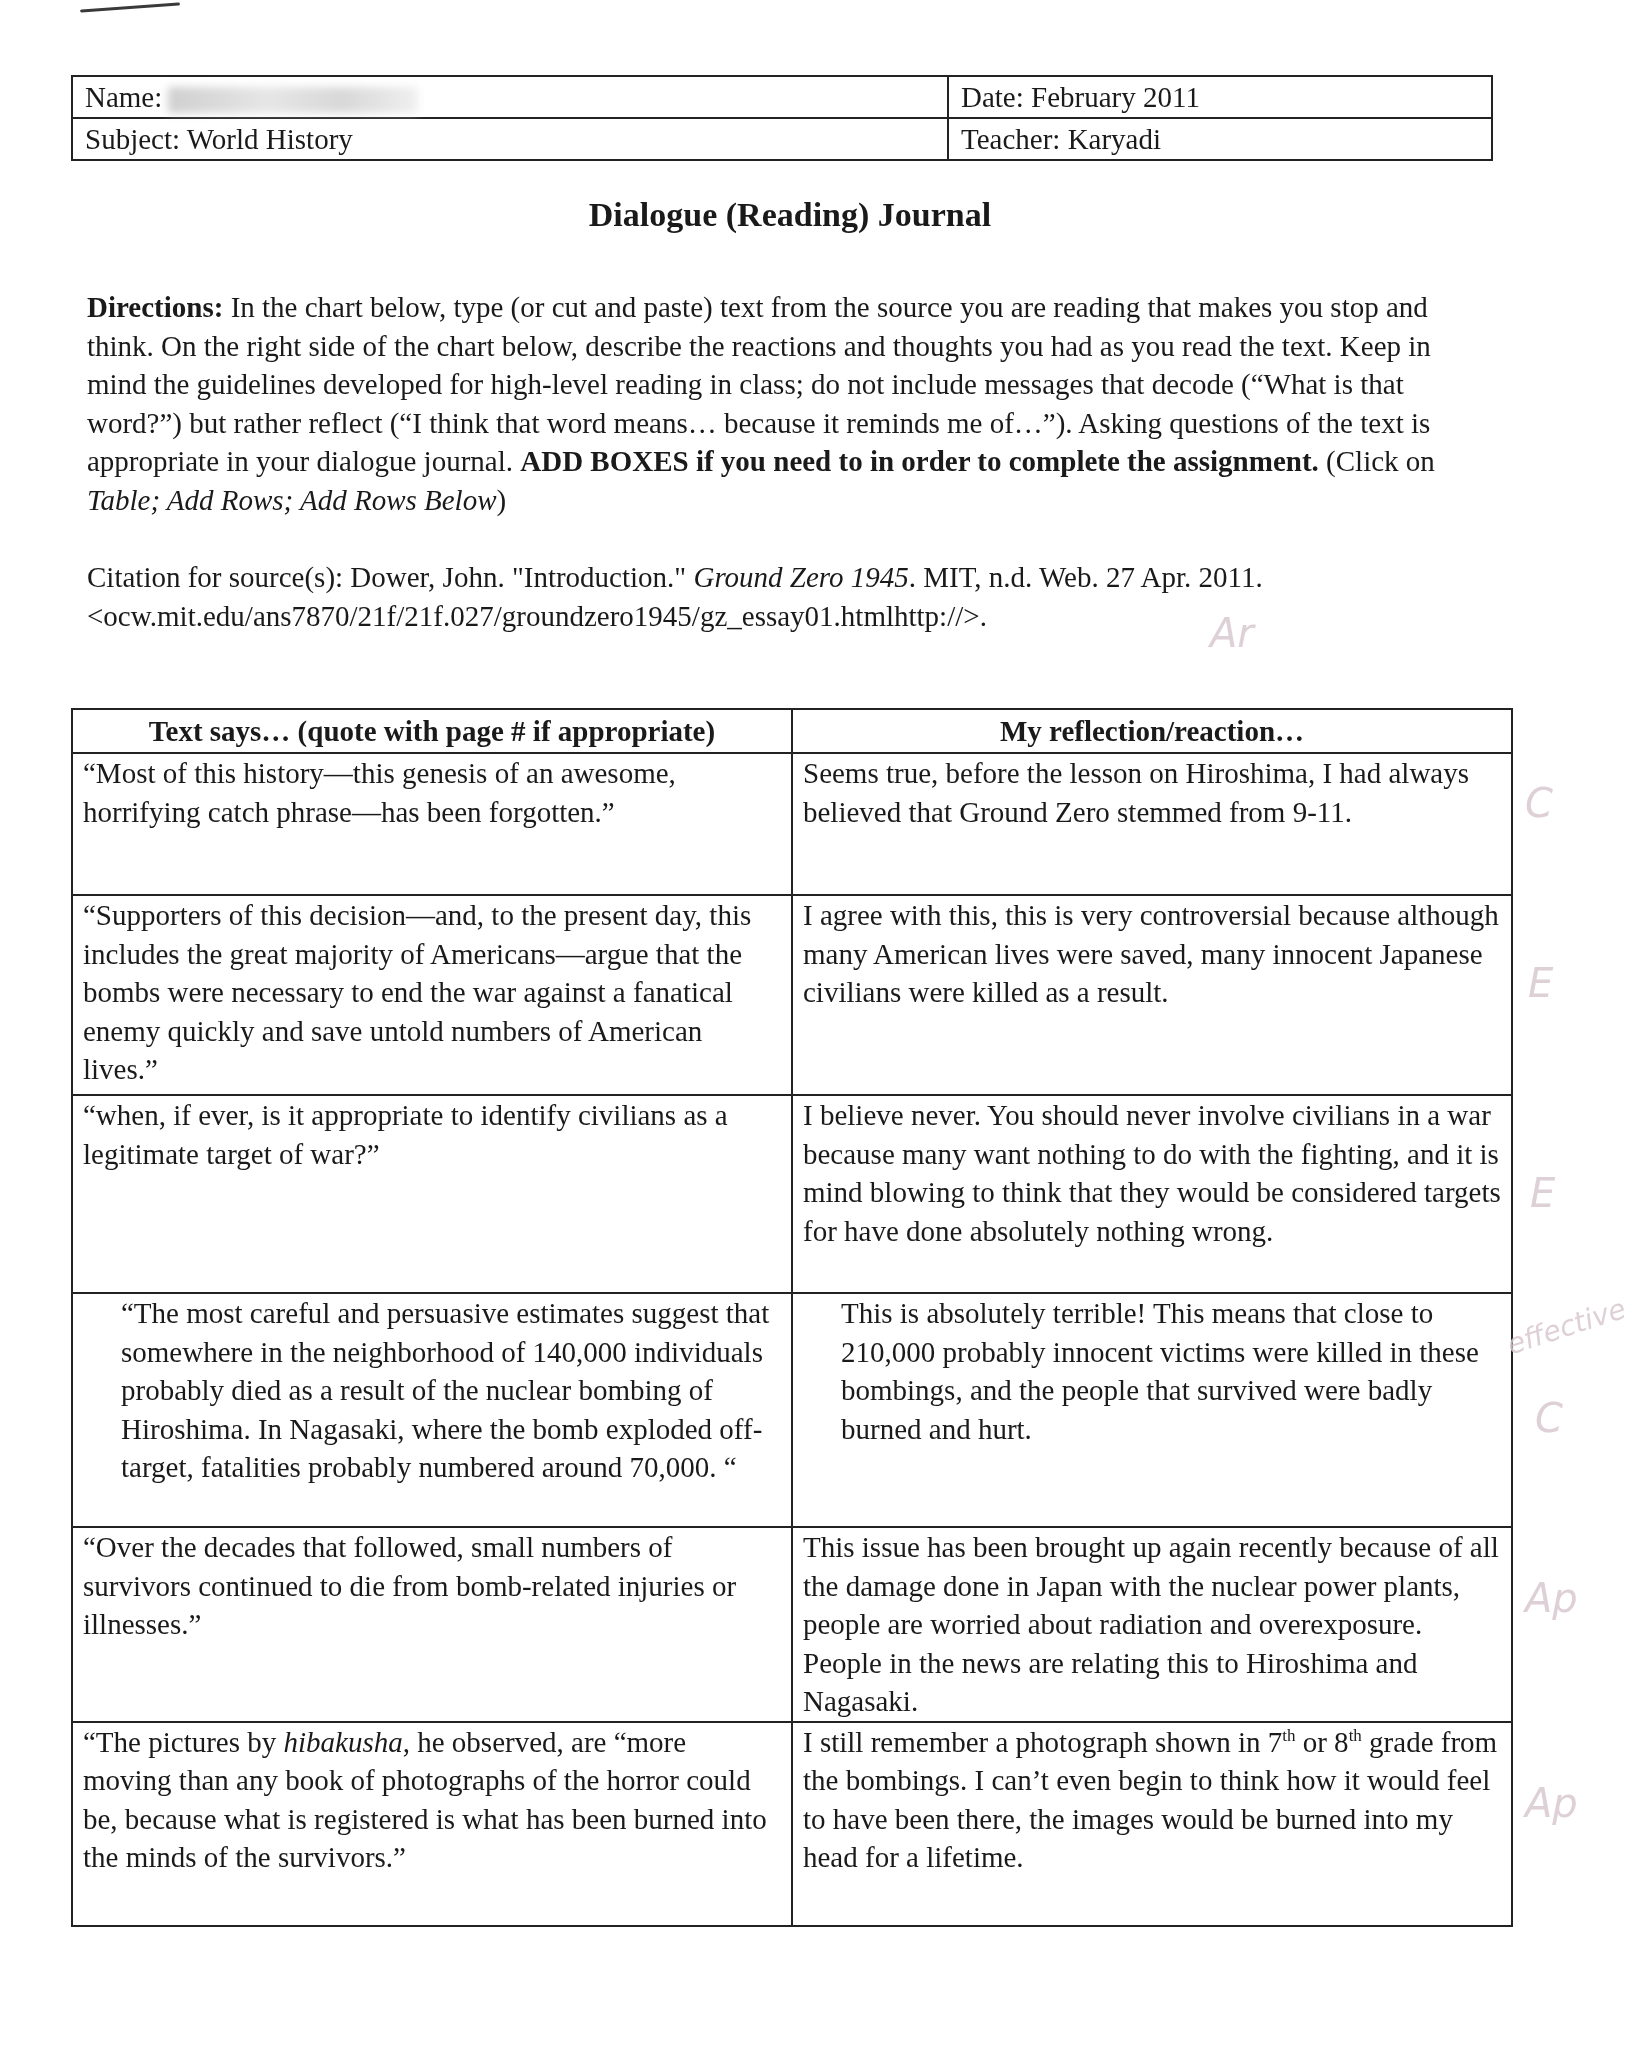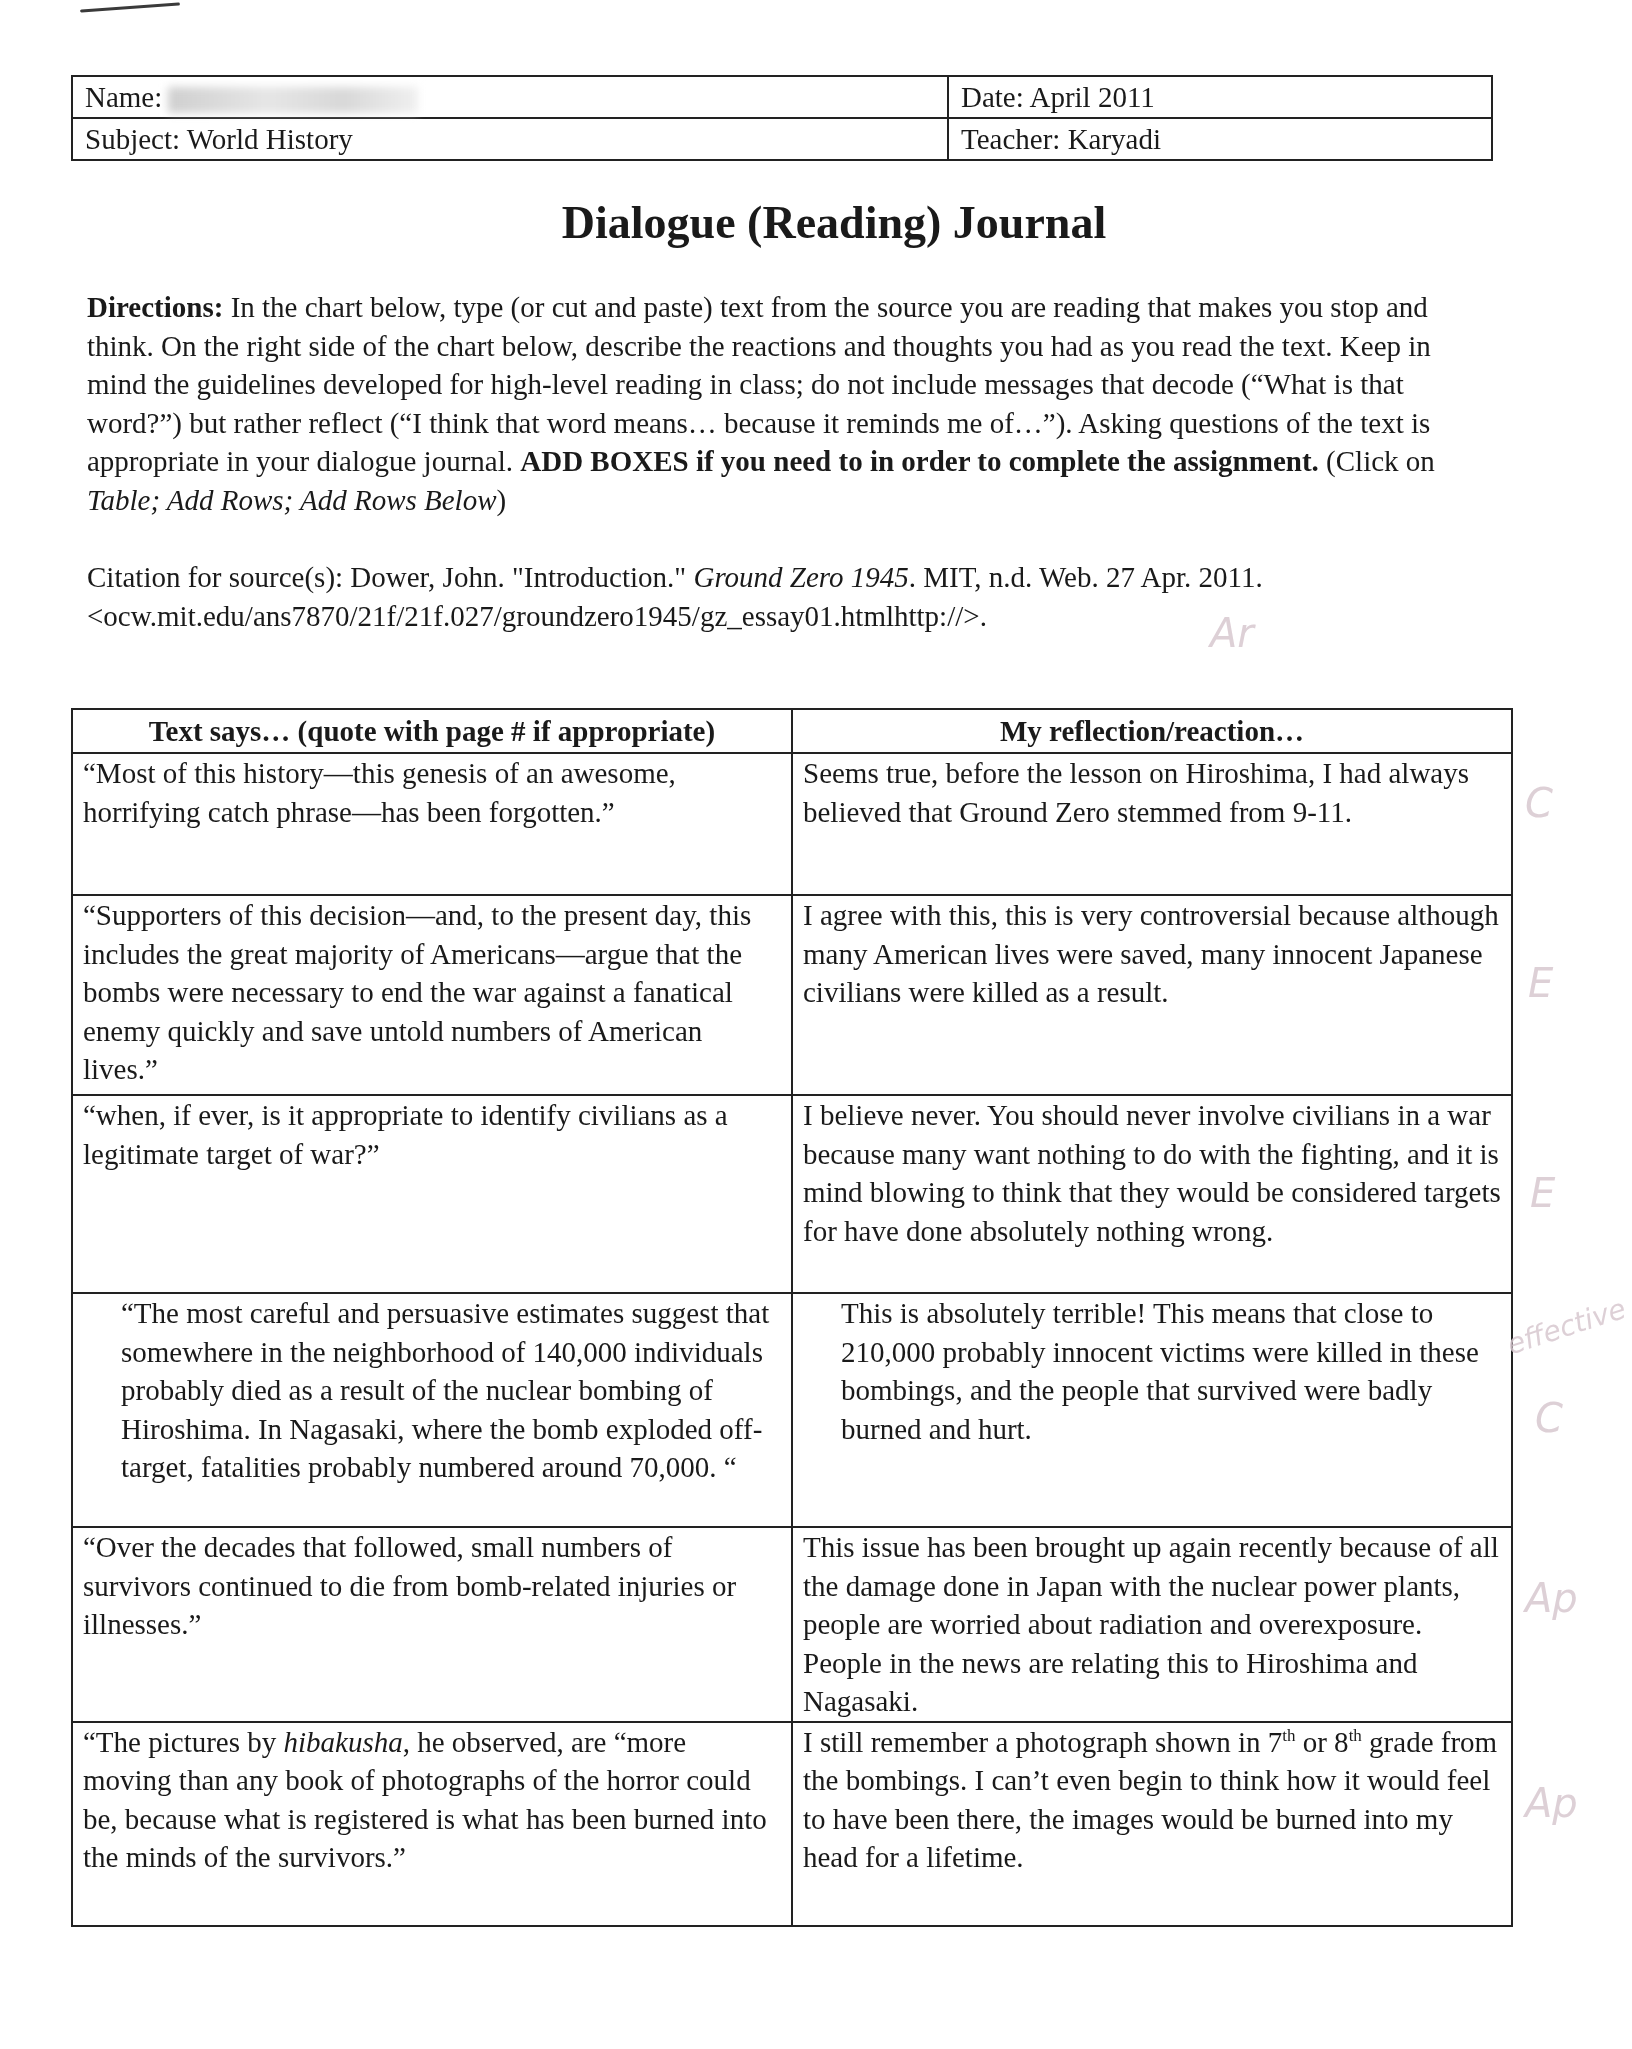--- a/index.html
+++ b/index.html
@@ -20,21 +20,21 @@
     vertical-align: middle;
   }
   .header-table td.left { width: 850px; }
   .blur-name {
     display: inline-block; width: 250px; height: 26px; vertical-align: middle;
     background: linear-gradient(90deg, #cfcfcf, #e6e6e6 40%, #d8d8d8 70%, #f0f0f0);
     filter: blur(4px); margin-left: 6px;
   }
   .title {
     position: absolute; left: 0; top: 196px; width: 1580px; text-align: center;
-    font-size: 46px; font-weight: bold; padding-left: 44px;
+    font-size: 34px; font-weight: bold;
   }
   .directions {
     position: absolute; left: 87px; top: 288px; width: 1410px;
     font-size: 29px; line-height: 38.6px;
   }
   .directions b { font-weight: bold; }
   .directions i { font-style: italic; }
   .citation {
     position: absolute; left: 87px; top: 558px; width: 1410px;
     font-size: 29px; line-height: 38.6px;
@@ -67,21 +67,21 @@
 </style>
 </head>
 <body>
 
 <div class="pen-stroke"></div>
 
 <table class="header-table">
   <tbody>
       <tr>
     <td class="left"><span>Name:</span><span class="blur-name"></span></td>
-    <td>Date: April  2011</td>
+    <td>Date: February  2011</td>
   </tr>
   <tr>
     <td class="left">Subject: World History</td>
     <td>Teacher: Karyadi</td>
   </tr>
 </tbody>
   </table>
 
 <div class="title">Dialogue (Reading) Journal</div>
 

